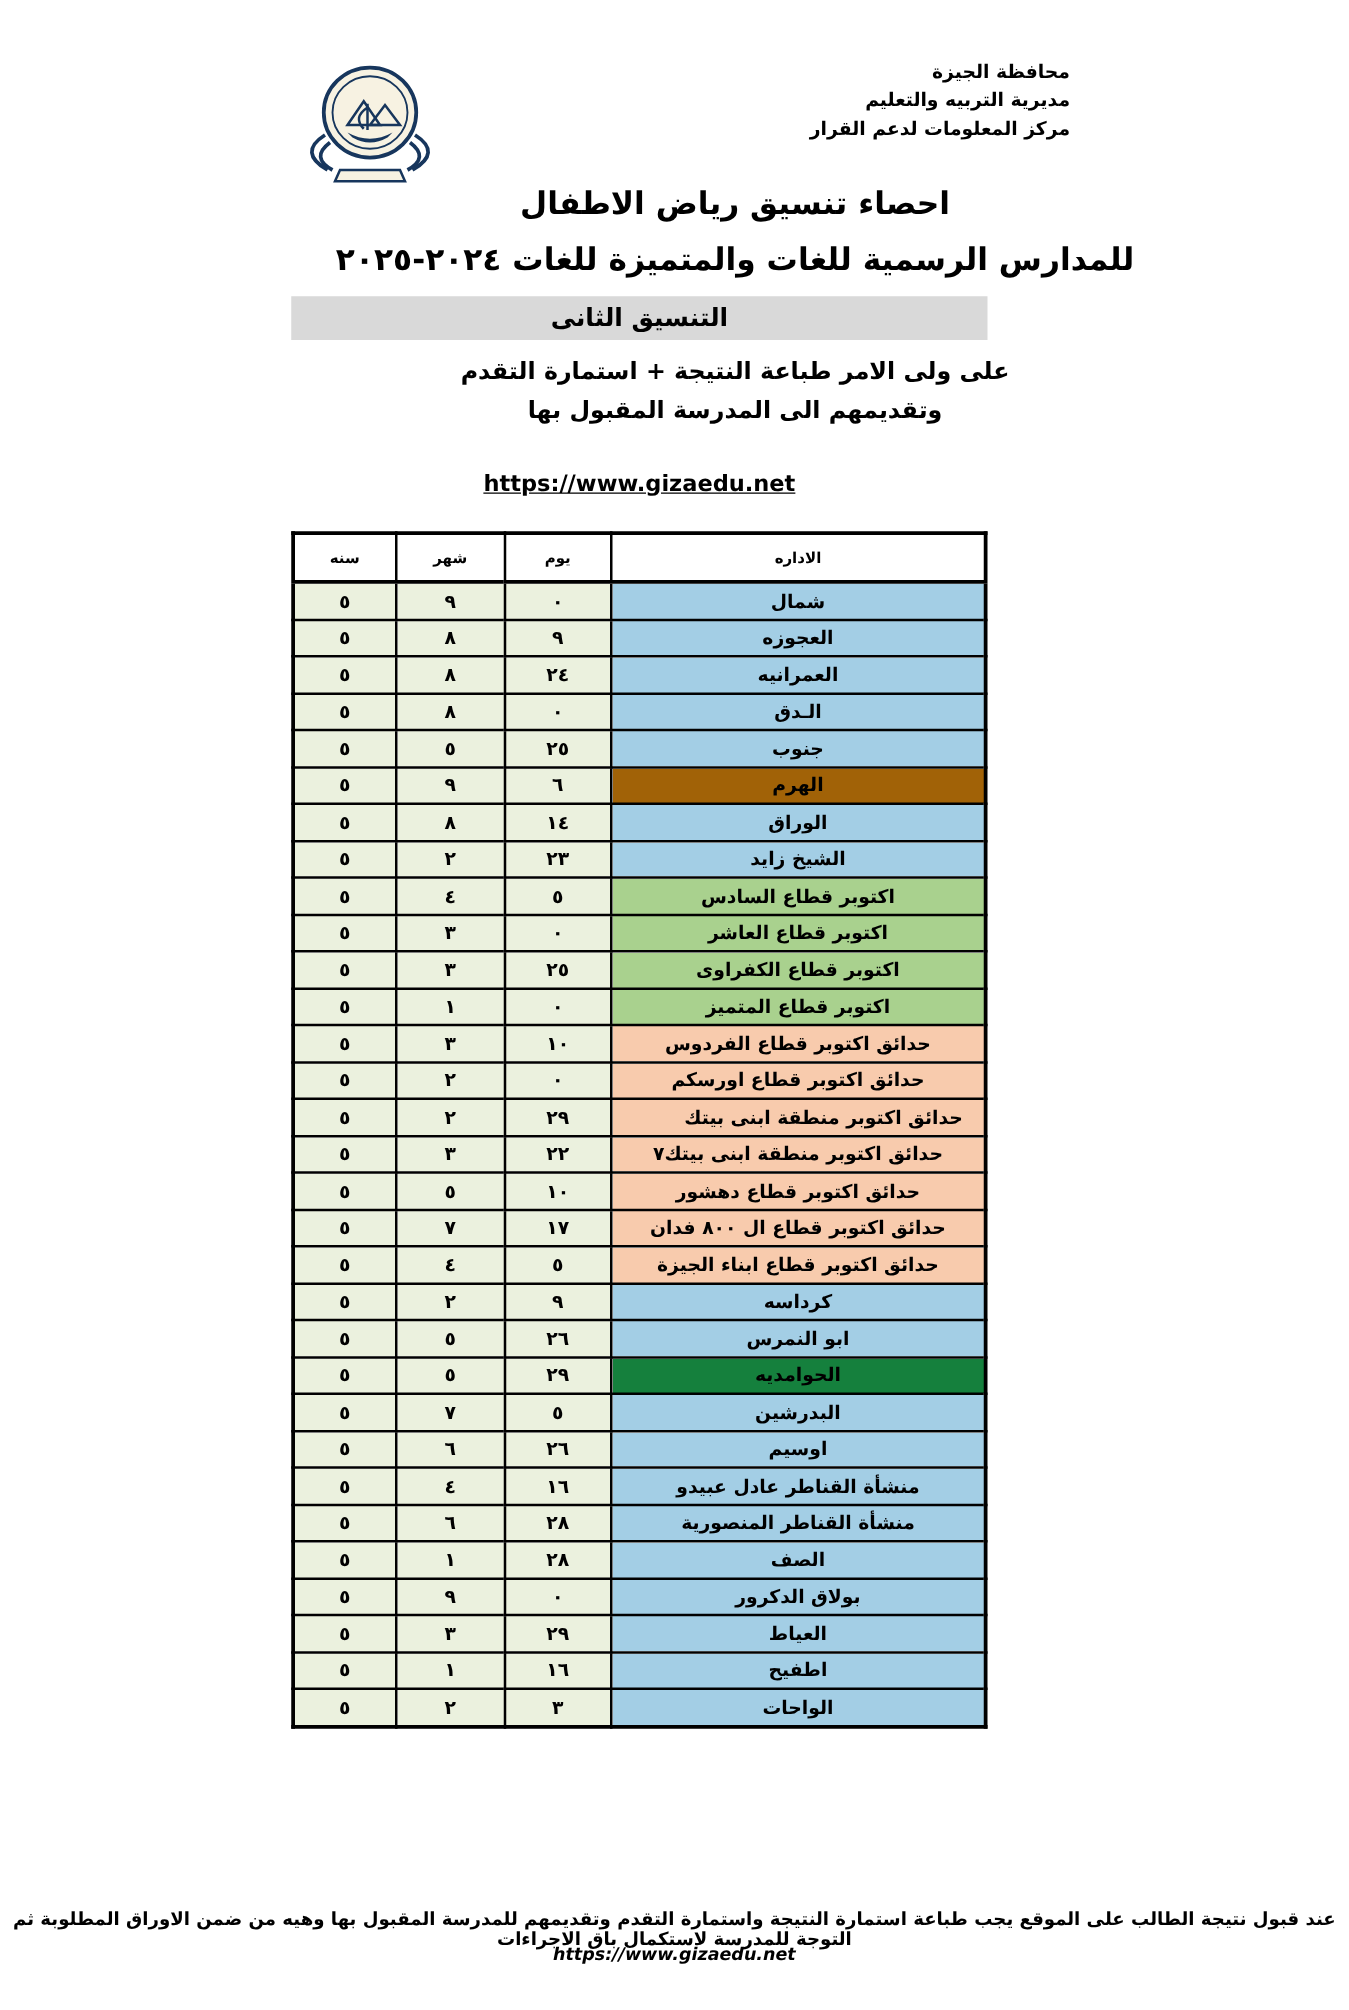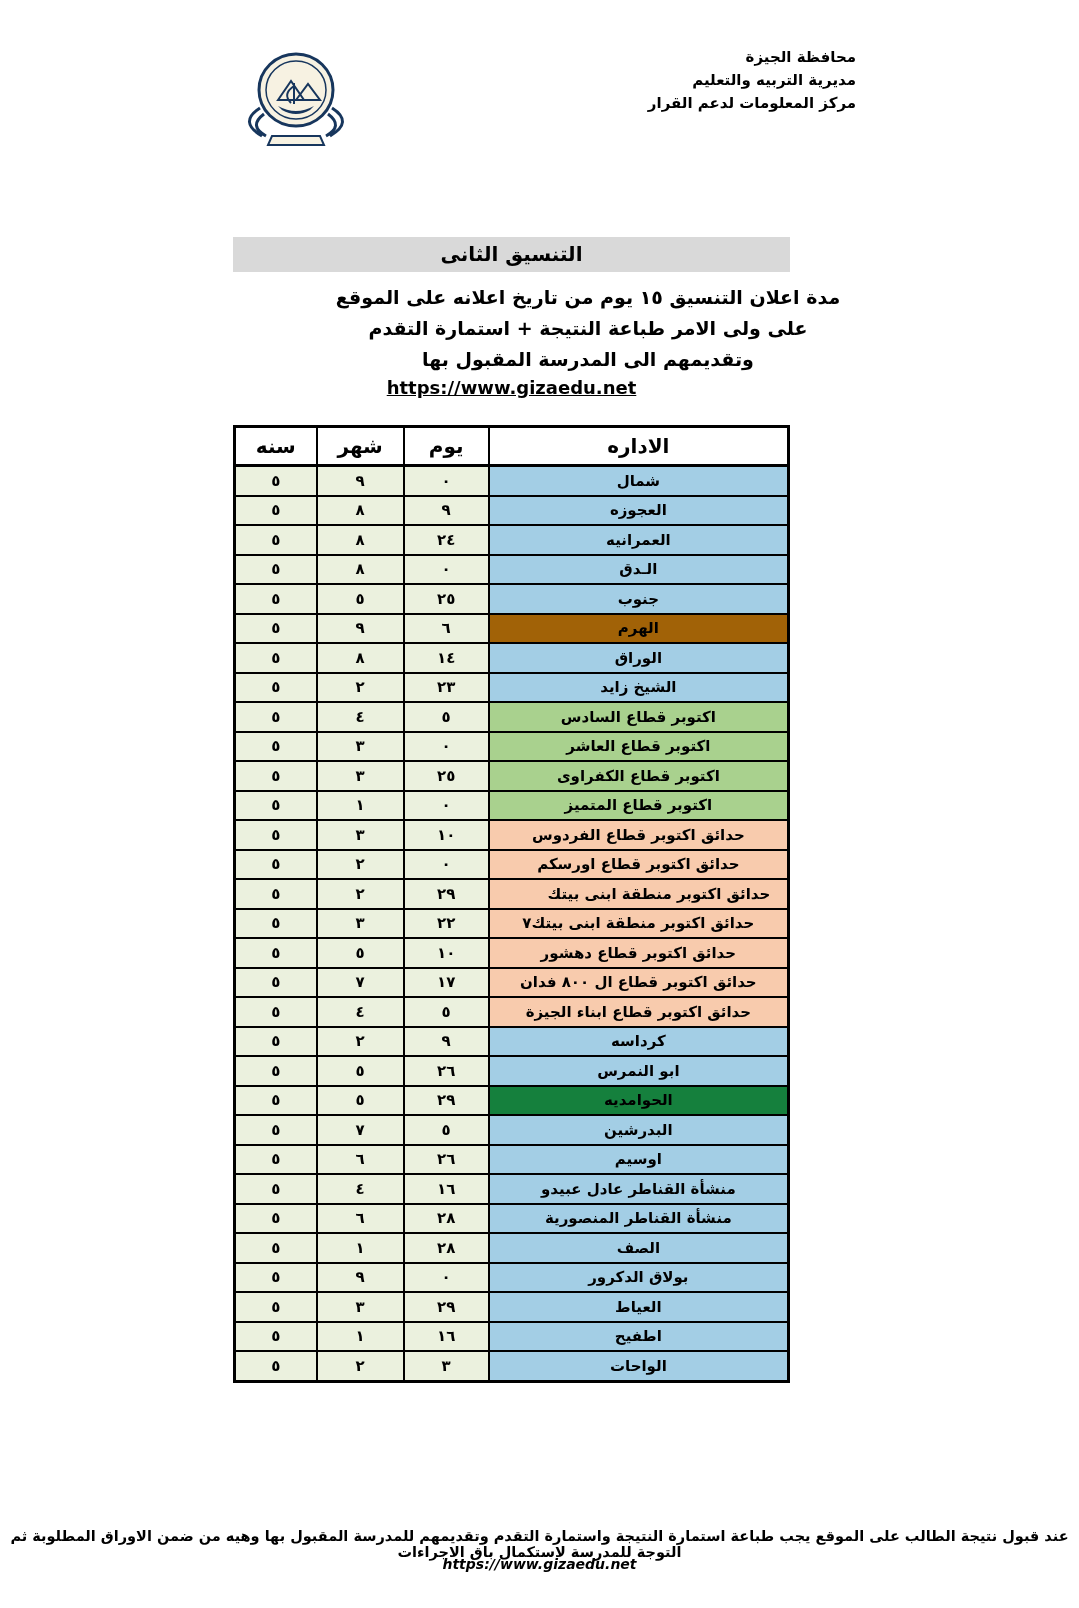--- a/index.html
+++ b/index.html
@@ -38,21 +38,21 @@
   
   table.coord{
     position:absolute;top:425px;left:233px;width:557px;
     border-collapse:collapse;direction:rtl;table-layout:fixed;
     border:3px solid #000;
   }
   table.coord th,table.coord td{
     border:2px solid #000;text-align:center;vertical-align:middle;
     font-weight:bold;padding:0 3px;overflow:hidden;white-space:nowrap;
   }
-  table.coord thead th{height:36px;font-size:20px;background:#fff;border-bottom:3px solid #000;}
+  table.coord thead th{height:36px;font-size:12px;background:#fff;border-bottom:3px solid #000;}
   table.coord tbody td{height:27.5px;font-size:15px;}
   td.val-cell{background:var(--value-bg,#ebf1de);}
   
   .footer-note{
     position:absolute;top:1528px;left:0;width:1079px;text-align:center;direction:rtl;
     font-weight:bold;font-size:14.5px;
   }
   .footer-url{
     position:absolute;top:1556px;left:0;width:1079px;text-align:center;
     font-weight:bold;font-style:italic;font-size:14px;
@@ -81,25 +81,28 @@
       <path d="M38 86 L86 86 L90 95 L34 95 Z" fill="#f7f2e2" stroke="#17365d" stroke-width="2"></path>
     </svg>
   </div>
 
   <div class="org-block">
     <div>محافظة الجيزة</div>
     <div>مديرية التربيه والتعليم</div>
     <div>مركز المعلومات لدعم القرار</div>
   </div>
 
+  <div class="title-block">
+    <div>احصاء تنسيق رياض الاطفال</div>
+    <div>للمدارس الرسمية للغات والمتميزة للغات ٢٠٢٤-٢٠٢٥</div>
+  </div>
 
   <div class="banner">التنسيق الثانى</div>
 
   <div class="notice">
-    <div>مدة اعلان التنسيق ١٥ يوم من تاريخ اعلانه على الموقع</div>
     <div>على ولى الامر طباعة النتيجة + استمارة التقدم</div>
     <div>وتقديمهم الى المدرسة المقبول بها</div>
   </div>
   <div class="main-url">
     <a href="#">https://www.gizaedu.net</a>
   </div>
 
   <table class="coord">
     <colgroup>
       <col style="width:296px">

